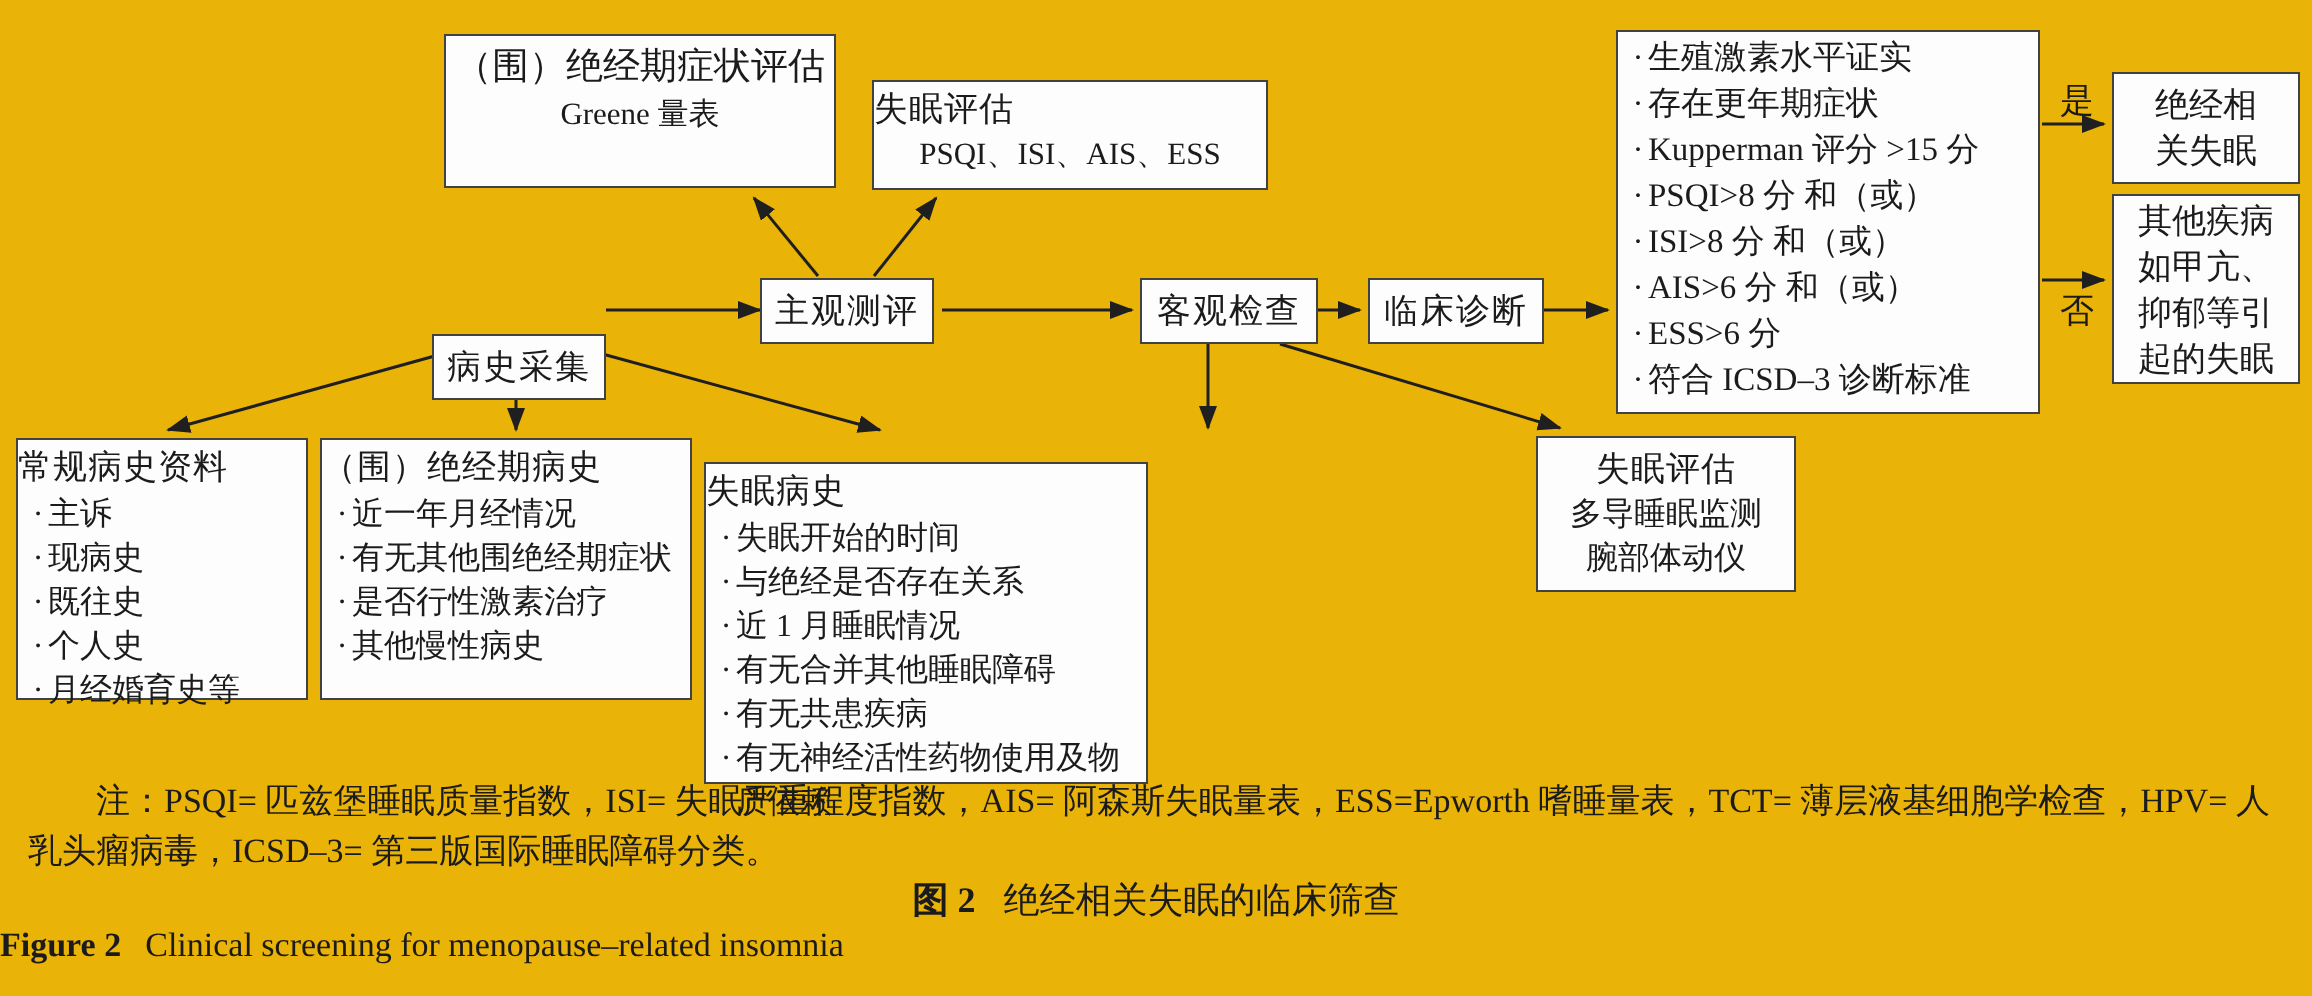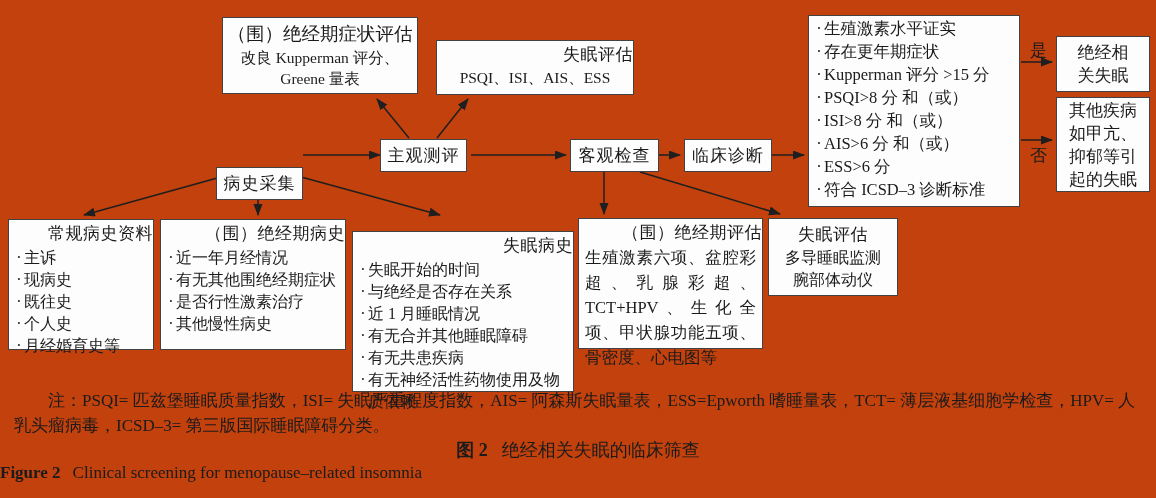--- a/index.html
+++ b/index.html
@@ -1,22 +1,22 @@
 <!DOCTYPE html>
 <html><head>
 <meta charset="utf-8">
 <style>
   html,body{margin:0;padding:0;background:#ffffff;}
   .canvas{
-    position:relative;width:1156px;height:498px;background:#c2410c;
+    position:relative;width:1156px;height:498px;background:#eab308;
     font-family:"Liberation Serif","DejaVu Serif",serif;color:#1b1b1b;overflow:hidden;
   }
   .bx{position:absolute;border:1.5px solid #424242;background:#fdfdfd;box-sizing:border-box;}
   .step{display:flex;align-items:center;justify-content:center;font-size:17px;letter-spacing:1px;}
-  .ttl{text-align:right;font-size:17px;line-height:24px;padding-top:2px;letter-spacing:0.5px;}
+  .ttl{text-align:left;font-size:17px;line-height:24px;padding-top:2px;letter-spacing:0.5px;}
   .ttl-big{text-align:center;font-size:18.5px;line-height:26px;padding-top:3px;}
   .sub{text-align:center;font-size:15.5px;line-height:21px;}
   .list{padding:1px 4px 0 5px;}
   .li{display:flex;align-items:flex-start;font-size:16px;line-height:22px;}
   .li .bu{width:10px;flex:0 0 10px;text-align:center;}
   .li .tx{flex:1;}
   .crit .li{font-size:16.5px;line-height:23px;}
   .body-just{padding:0 6px;font-size:16.5px;line-height:25px;text-align:justify;text-justify:inter-character;}
   .center-col{display:flex;flex-direction:column;align-items:center;justify-content:center;text-align:center;font-size:17px;line-height:23px;}
   .flow-label{position:absolute;font-size:17px;}
@@ -48,21 +48,20 @@
     <line x1="437" y1="138" x2="468" y2="99" stroke="#1f1f1f" stroke-width="1.5" marker-end="url(#ah)"></line>
     <line x1="239" y1="172" x2="84" y2="215" stroke="#1f1f1f" stroke-width="1.5" marker-end="url(#ah)"></line>
     <line x1="258" y1="172" x2="258" y2="215" stroke="#1f1f1f" stroke-width="1.5" marker-end="url(#ah)"></line>
     <line x1="283" y1="172" x2="440" y2="215" stroke="#1f1f1f" stroke-width="1.5" marker-end="url(#ah)"></line>
     <line x1="604" y1="172" x2="604" y2="214" stroke="#1f1f1f" stroke-width="1.5" marker-end="url(#ah)"></line>
     <line x1="640" y1="172" x2="780" y2="214" stroke="#1f1f1f" stroke-width="1.5" marker-end="url(#ah)"></line>
   </svg>
 
   <div class="bx" style="left:222px;top:17px;width:196px;height:77px;">
     <div class="ttl-big">（围）绝经期症状评估</div>
-    <div class="sub">改良 Kupperman 评分、</div>
     <div class="sub">Greene 量表</div>
   </div>
 
   <div class="bx" style="left:436px;top:40px;width:198px;height:55px;">
     <div class="ttl">失眠评估</div>
     <div class="sub">PSQI、ISI、AIS、ESS</div>
   </div>
 
   <div class="bx step" style="left:216px;top:139px;width:87px;height:33px;margin-top:28px;">病史采集</div>
   <div class="bx step" style="left:380px;top:139px;width:87px;height:33px;">主观测评</div>
@@ -191,24 +190,20 @@
           <span class="bu">·</span>
           <span class="tx">有无共患疾病</span>
         </div>
       <div class="li">
           <span class="bu">·</span>
           <span class="tx">有无神经活性药物使用及物质依赖</span>
         </div>
     </div>
   </div>
 
-  <div class="bx" style="left:578px;top:218px;width:185px;height:131px;">
-    <div class="ttl">（围）绝经期评估</div>
-    <div class="body-just">生殖激素六项、盆腔彩超、乳腺彩超、TCT+HPV、生化全项、甲状腺功能五项、骨密度、心电图等</div>
-  </div>
 
   <div class="bx center-col" style="left:768px;top:218px;width:130px;height:78px;">
     <div class="ttl" style="padding-top:0;">失眠评估</div>
     <div class="sub" style="font-size:16px;line-height:22px;">多导睡眠监测</div>
     <div class="sub" style="font-size:16px;line-height:22px;">腕部体动仪</div>
   </div>
 
   <div class="note">注：PSQI= 匹兹堡睡眠质量指数，ISI= 失眠严重程度指数，AIS= 阿森斯失眠量表，ESS=Epworth 嗜睡量表，TCT= 薄层液基细胞学检查，HPV= 人乳头瘤病毒，ICSD–3= 第三版国际睡眠障碍分类。</div>
 
   <div class="cap-zh">

